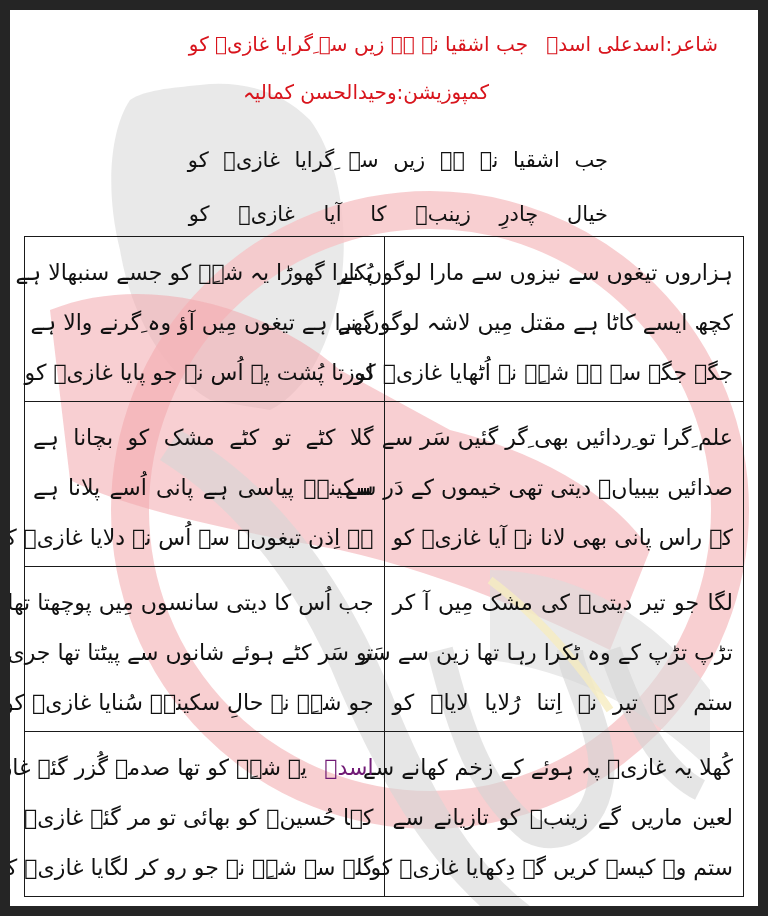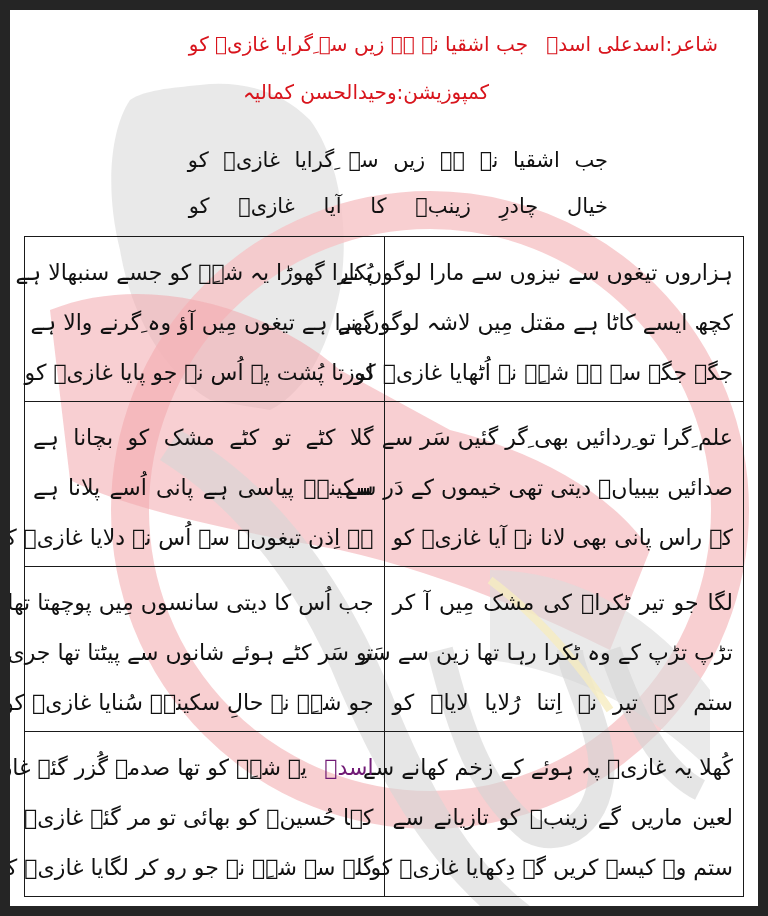--- a/index.html
+++ b/index.html
@@ -69,21 +69,21 @@
     .refrain {
       position: absolute;
       left: 0;
       width: 748px;
       direction: rtl;
       font-size: 21px;
       color: #111;
       text-align: right;
     }
     .refrain.r1 { top: 138px; padding-right: 150px; box-sizing: border-box; word-spacing: 8px; }
-    .refrain.r2 { top: 184px; padding-right: 150px; box-sizing: border-box; word-spacing: 22px; padding-left: 30px; }
+    .refrain.r2 { top: 192px; padding-right: 150px; box-sizing: border-box; word-spacing: 22px; padding-left: 30px; }
 
     .lyrics-table {
       position: absolute;
       left: 14px;
       top: 226px;
       width: 720px;
       border-collapse: collapse;
       direction: rtl;
       table-layout: fixed;
     }
@@ -162,21 +162,21 @@
           <span class="line">کہ راس پانی بھی لانا نہ آیا غازیؑ کو</span>
         </td>
         <td>
           <span class="line">گلا کٹے تو کٹے مشک کو بچانا ہے</span>
           <span class="line">سکینہؑ پیاسی ہے پانی اُسے پلانا ہے</span>
           <span class="line">ہے اِذن تیغوںؑ سے اُس نے دلایا غازیؑ کو</span>
         </td>
       </tr>
       <tr>
         <td>
-          <span class="line">لگا جو تیر ٹکراؑ کی مشک مِیں آ کر</span>
+          <span class="line">لگا جو تیر دیتیؑ کی مشک مِیں آ کر</span>
           <span class="line">تڑپ تڑپ کے وہ ٹکرا رہا تھا زین سے سَر</span>
           <span class="line">ستم کے تیر نے اِتنا رُلایا لایاؑ کو</span>
         </td>
         <td>
           <span class="line">جب اُس کا دیتی سانسوں مِیں پوچھتا تھا جری</span>
           <span class="line">تو سَر کٹے ہوئے شانوں سے پیٹتا تھا جری</span>
           <span class="line">جو شہِؑ نے حالِ سکینہؑ سُنایا غازیؑ کو</span>
         </td>
       </tr>
       <tr>

